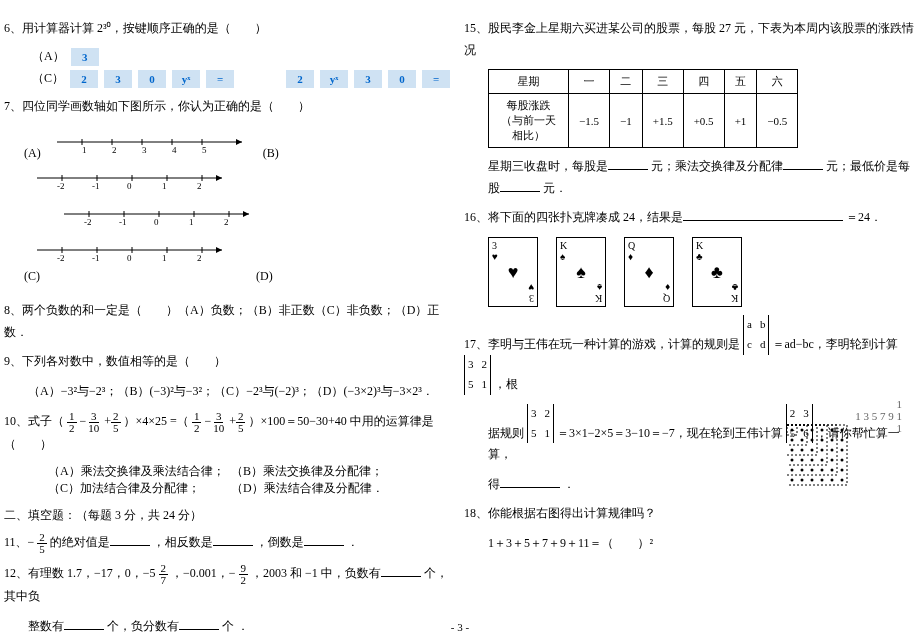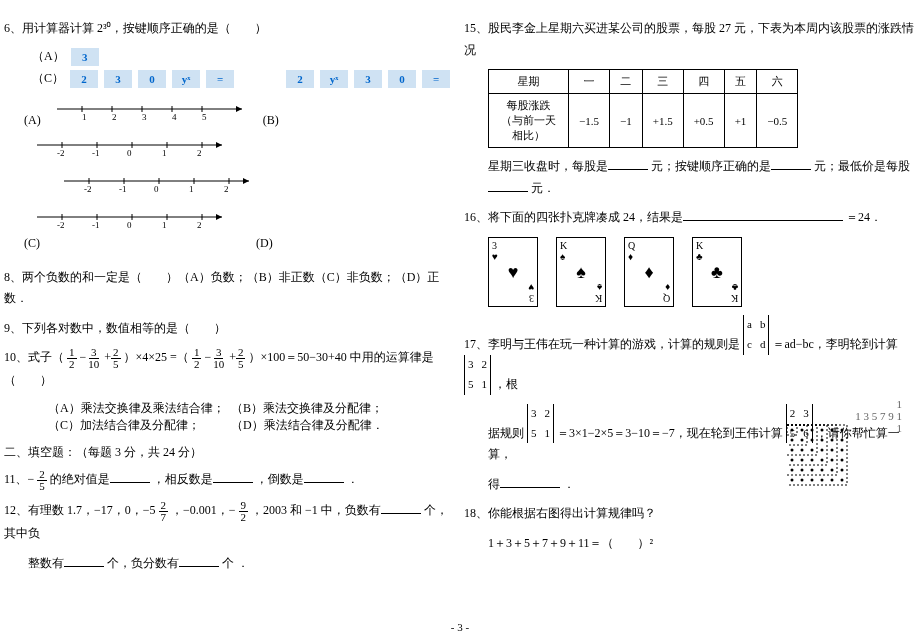--- a/index.html
+++ b/index.html
@@ -56,20 +56,21 @@
   <span class="cbtn">yˣ</span>
   <span class="cbtn">=</span>
   <span style="width:40px"></span>
   <span class="cbtn">2</span>
   <span class="cbtn">yˣ</span>
   <span class="cbtn">3</span>
   <span class="cbtn">0</span>
   <span class="cbtn">=</span>
 </div>
 
+<div class="q">7、四位同学画数轴如下图所示，你认为正确的是（　　）</div>
 <div style="margin-left:20px">
   <span>(A)</span>
   <span class="nline"><svg>
             <line x1="5" y1="15" x2="190" y2="15" stroke="#000"></line>
             <polygon points="190,15 184,12 184,18"></polygon>
             <g class="nlabel">
               <text x="30" y="26">1</text>
               <text x="60" y="26">2</text>
               <text x="90" y="26">3</text>
               <text x="120" y="26">4</text>
@@ -142,20 +143,21 @@
             </g>
           </svg></span>
   <br>
   <span style="margin-left:0">(C)</span>
   <span style="display:inline-block;width:210px"></span>
   <span>(D)</span>
 </div>
 
 <div class="q" style="margin-top:16px">8、两个负数的和一定是（　　）（A）负数；（B）非正数（C）非负数；（D）正数．</div>
 <div class="q">9、下列各对数中，数值相等的是（　　）</div>
+<div class="q sub">（A）−3²与−2³；（B）(−3)²与−3²；（C）−2³与(−2)³；（D）(−3×2)³与−3×2³．</div>
 
 <div class="q">
   <span>10、式子（</span>
   <span class="frac">
           <span class="n">1</span>
           <span class="d">2</span>
         </span>
   −<span class="frac">
           <span class="n">3</span>
           <span class="d">10</span>
@@ -242,21 +244,21 @@
     <td>−1</td>
     <td>+1.5</td>
     <td>+0.5</td>
     <td>+1</td>
     <td>−0.5</td>
   </tr>
 </tbody>
       </table>
 <div class="q sub">
   <span>星期三收盘时，每股是</span><span class="blank"></span>
-  <span>元；按键顺序正确的是</span><span class="blank"></span>
+  <span>元；乘法交换律及分配律</span><span class="blank"></span>
   <span>元；最低价是每股</span><span class="blank"></span>
   <span>元．</span>
 </div>
 
 <div class="q">
   <span>16、将下面的四张扑克牌凑成 24，结果是</span><span class="blank" style="min-width:160px"></span>
   <span>＝24．</span>
 </div>
 <div class="cards">
   <div class="card">

